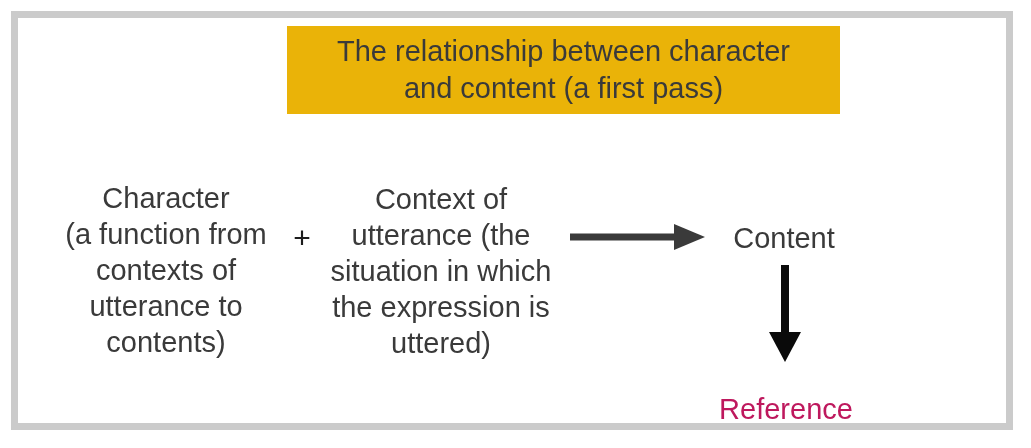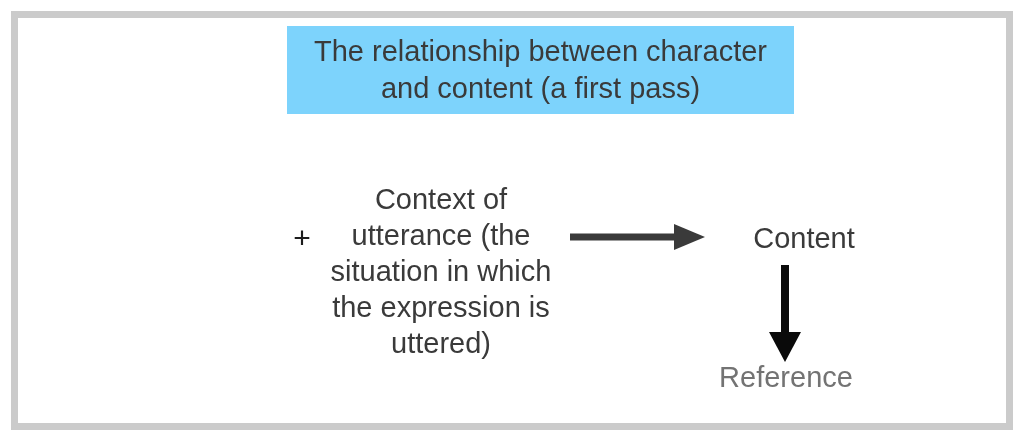--- a/index.html
+++ b/index.html
@@ -22,23 +22,23 @@
     top: 11px;
     width: 1002px;
     height: 419px;
     border: 7px solid #cbcbcb;
     box-sizing: border-box;
   }
   .title-box {
     position: absolute;
     left: 287px;
     top: 26px;
-    width: 507px;
+    width: 553px;
     height: 88px;
-    background: #7dd3fc;
+    background: #eab308;
     display: flex;
     align-items: center;
     justify-content: center;
     text-align: center;
   }
   .title-text {
     font-size: 29px;
     line-height: 37px;
     white-space: pre-line;
   }
@@ -69,26 +69,25 @@
   }
   .label {
     position: absolute;
     transform: translate(-50%, -50%);
     font-size: 29px;
     white-space: nowrap;
   }
   .label-content {
     left: 784px;
     top: 238px;
-    margin-left: 20px;
   }
   .label-reference {
     left: 786px;
-    top: 377px;
-    color: #737373;
+    top: 409px;
+    color: #be185d;
   }
   .arrow-right-svg {
     position: absolute;
     left: 563px;
     top: 221px;
   }
   .arrow-down-svg {
     position: absolute;
     left: 763px;
     top: 261px;
@@ -99,20 +98,25 @@
 
 <div class="canvas">
 
   <div class="frame"></div>
 
   <div class="title-box">
     <div class="title-text">The relationship between character
 and content (a first pass)</div>
   </div>
 
+  <div class="node node-character">Character
+(a function from
+contexts of
+utterance to
+contents)</div>
 
   <div class="plus-sign">+</div>
 
   <div class="node node-context">Context of
 utterance (the
 situation in which
 the expression is
 uttered)</div>
 
   <svg class="arrow-right-svg" width="145" height="32" viewBox="0 0 145 32">

